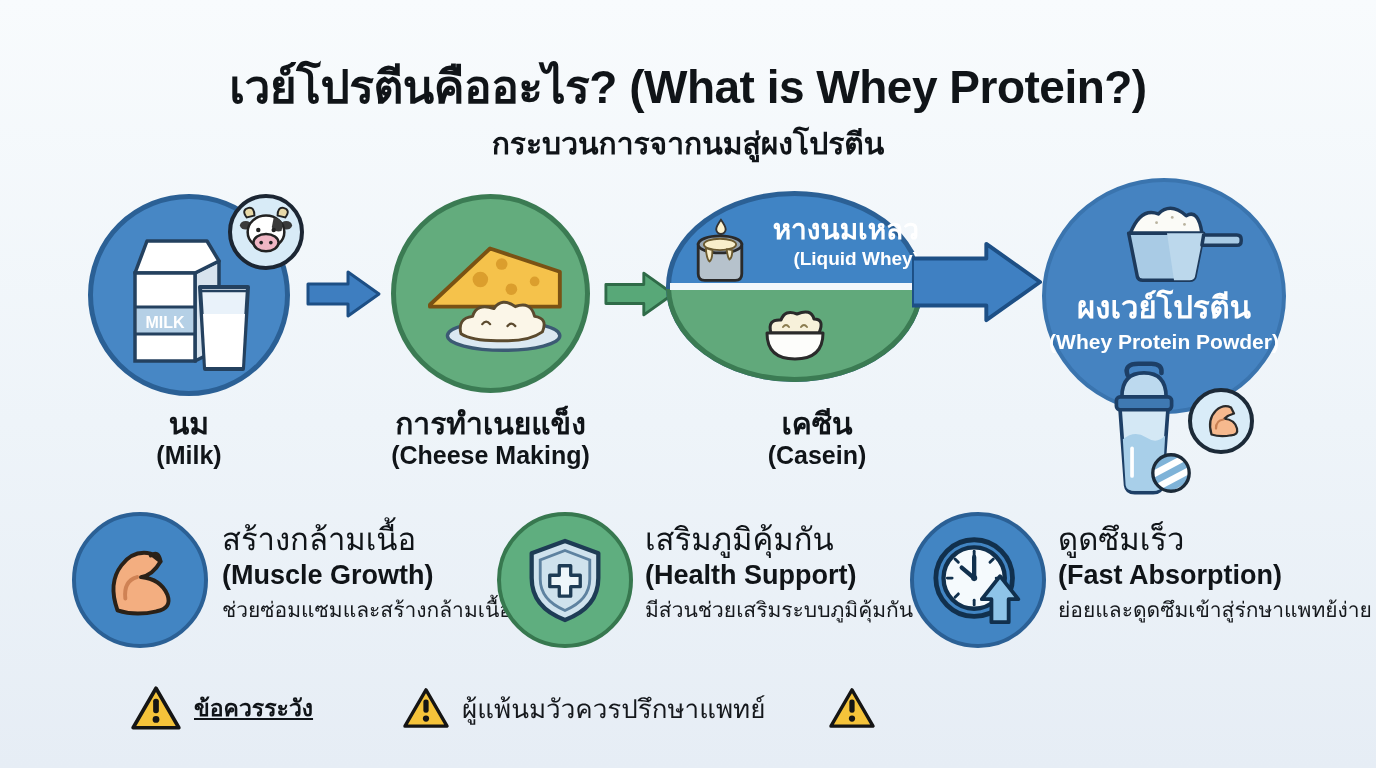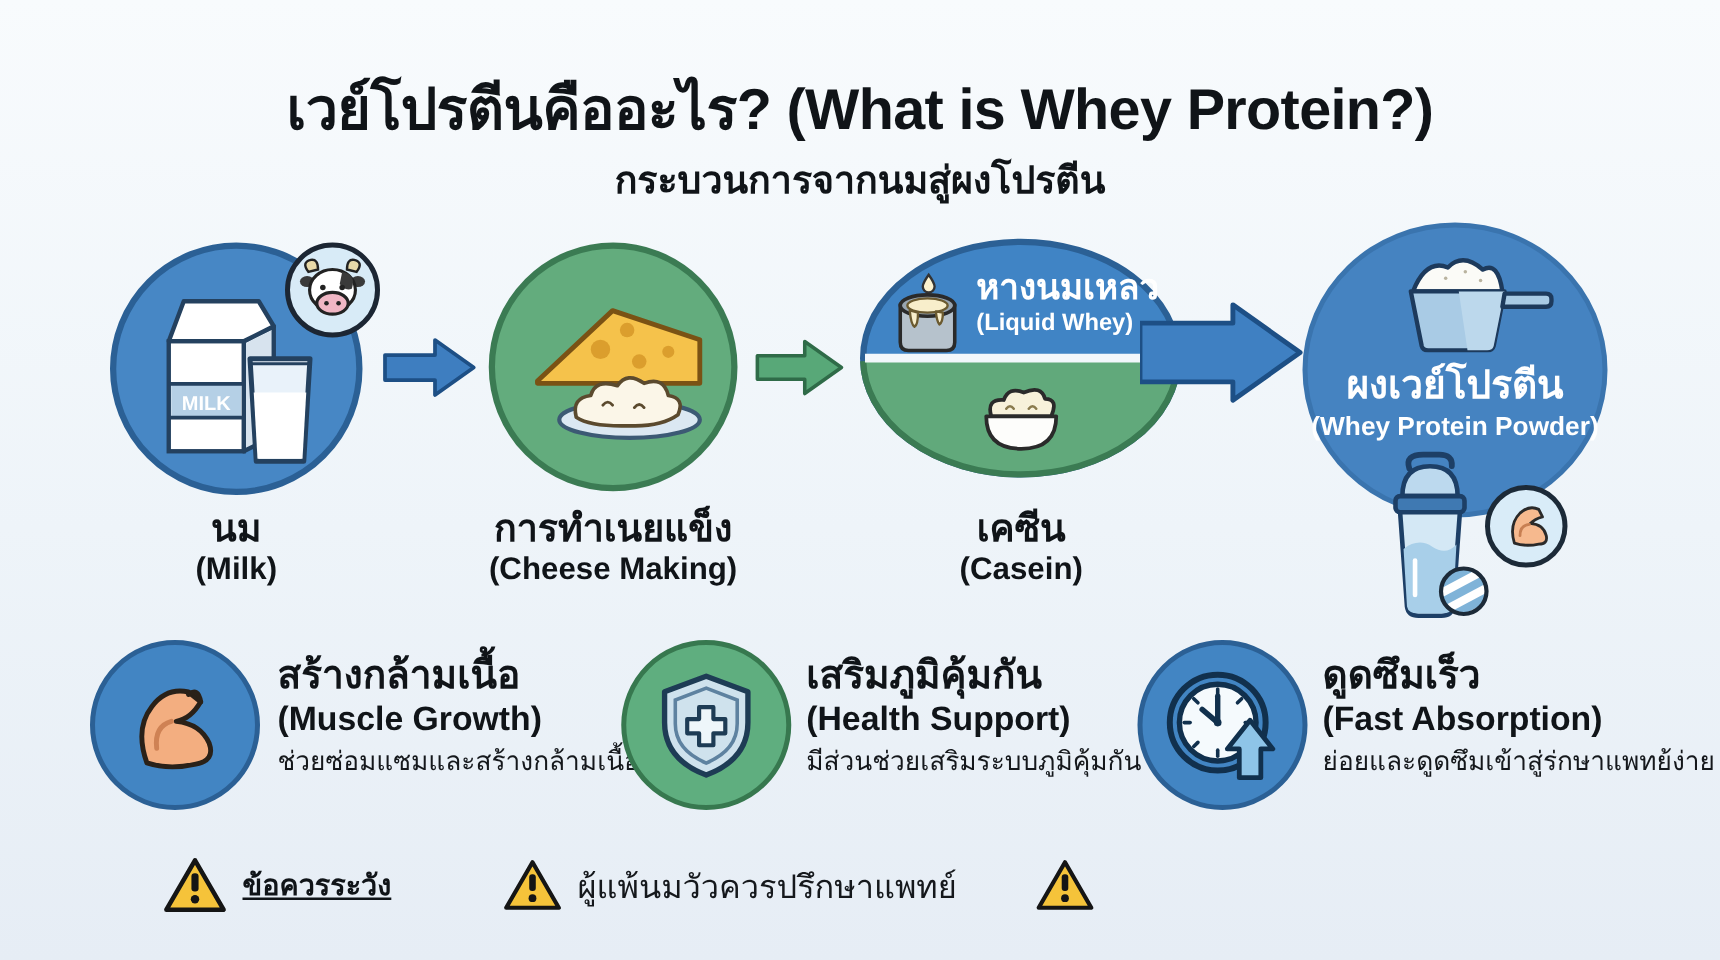--- a/index.html
+++ b/index.html
@@ -12,40 +12,40 @@
   .ctr{text-align:center;}
   
   .title{left:0;top:50px;width:100%;font-size:46px;font-weight:800;letter-spacing:-.5px;}
   .subtitle{left:0;top:120px;width:100%;font-size:30px;font-weight:700;}
   
   .pcircle{border-radius:50%;box-sizing:border-box;}
   .c1{left:88px;top:194px;width:202px;height:202px;background:#4787c5;border:5px solid #2b6095;}
   .c2{left:391px;top:194px;width:199px;height:199px;background:#63ac7d;border:5px solid #3b7b53;}
   .c4{left:1042px;top:178px;width:236px;height:228px;background:#4583c1;border:4px solid #3a74ae;border-radius:50%;}
   .cowbadge{left:228px;top:194px;width:76px;height:76px;border-radius:50%;background:#d8ebf7;border:4px solid #1c2633;box-sizing:border-box;}
-  .c3wrap{left:686px;top:188px;width:261px;height:197px;}
+  .c3wrap{left:664px;top:188px;width:261px;height:197px;text-align:right;}
   .c3text{position:absolute;left:95px;top:26px;width:160px;color:#fff;line-height:1.12;}
   .c3text .th{font-size:28px;font-weight:800;}
   .c3text .en{font-size:19px;font-weight:700;margin-top:3px;}
   .c4text{position:absolute;left:0;top:108px;width:100%;color:#ffffff;line-height:1.15;text-align:center;}
   .c4text .th{font-size:31px;font-weight:800;}
   .c4text .en{font-size:21px;font-weight:700;margin-top:4px;}
   
   .steplabel{top:406px;line-height:1.18;}
   .steplabel .th{font-size:30px;font-weight:800;}
   .steplabel .en{font-size:25px;font-weight:800;}
   .l1{left:89px;width:200px;}
   .l2{left:358px;width:265px;}
   .l3{left:717px;width:200px;}
   
   .bcircle{width:136px;height:136px;border-radius:50%;box-sizing:border-box;display:flex;align-items:center;justify-content:center;}
   .blue{background:#4285c3;border:4px solid #2b6095;}
   .green{background:#5fae7f;border:4px solid #37784f;}
   .btext{line-height:1.15;}
-  .btext .th{font-size:31px;font-weight:700;}
+  .btext .th{font-size:31px;font-weight:400;}
   .btext .en{font-size:27px;font-weight:800;margin-top:2px;}
   .btext .desc{font-size:21px;font-weight:400;margin-top:7px;color:#15181c;}
   
   .warnrow{display:flex;align-items:center;gap:12px;}
   .warnhead{font-size:23px;font-weight:800;text-decoration:underline;}
   .warntext{font-size:26px;font-weight:400;color:#15181c;}
   svg{display:block;}
 </style>
 </head>
 <body>

